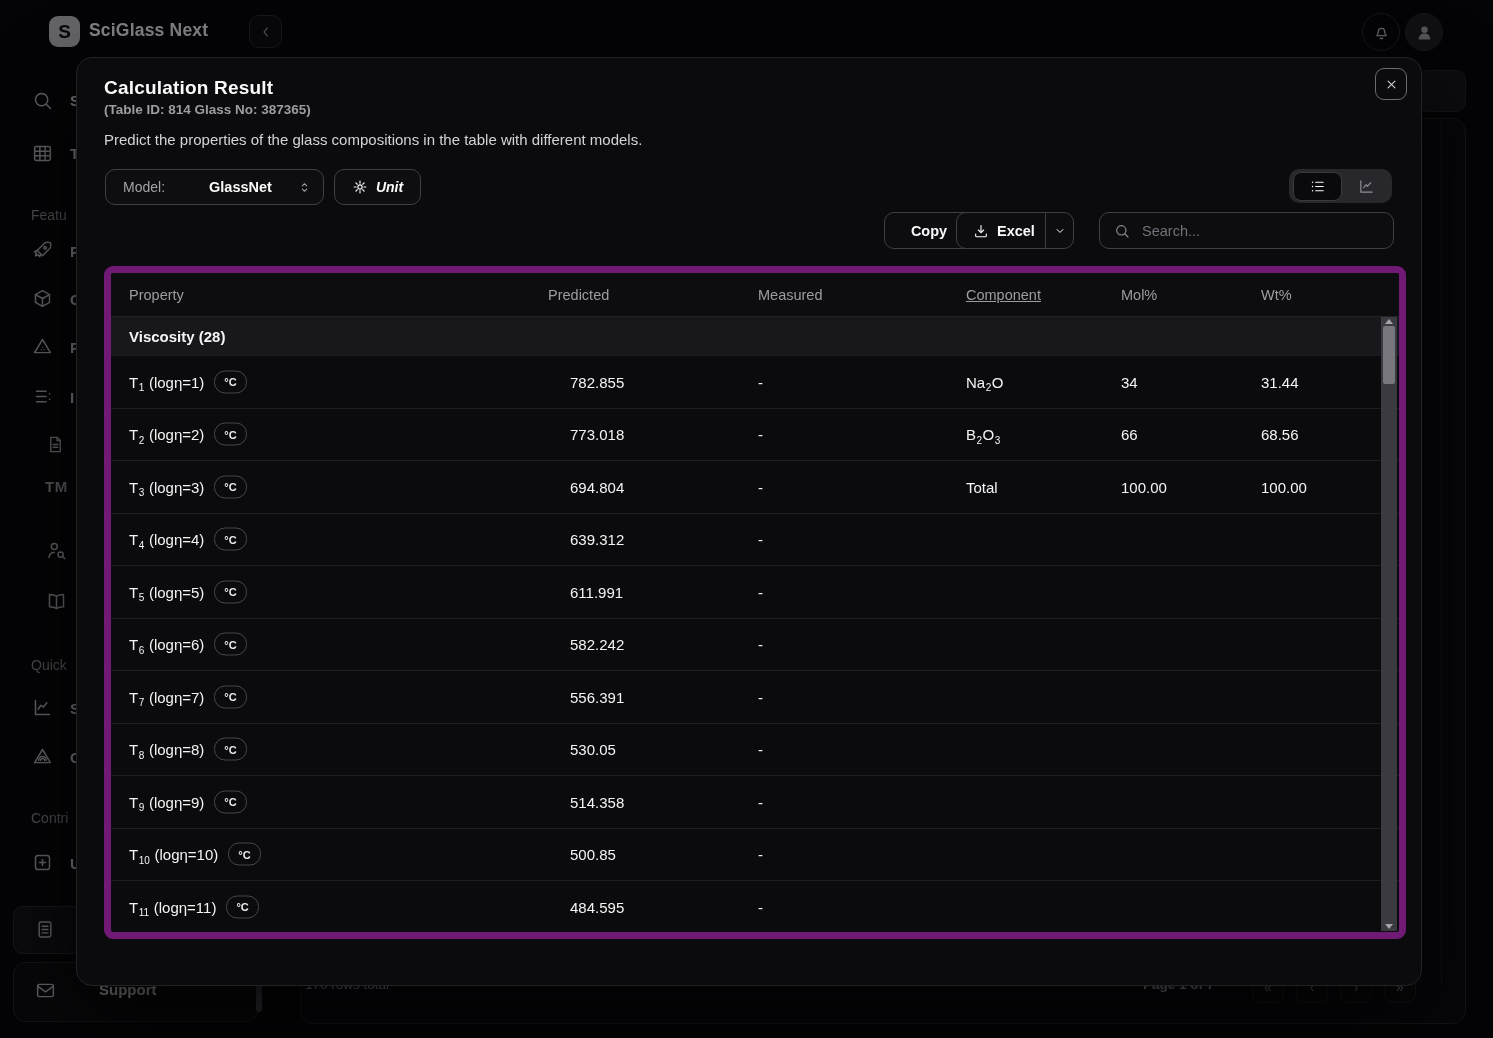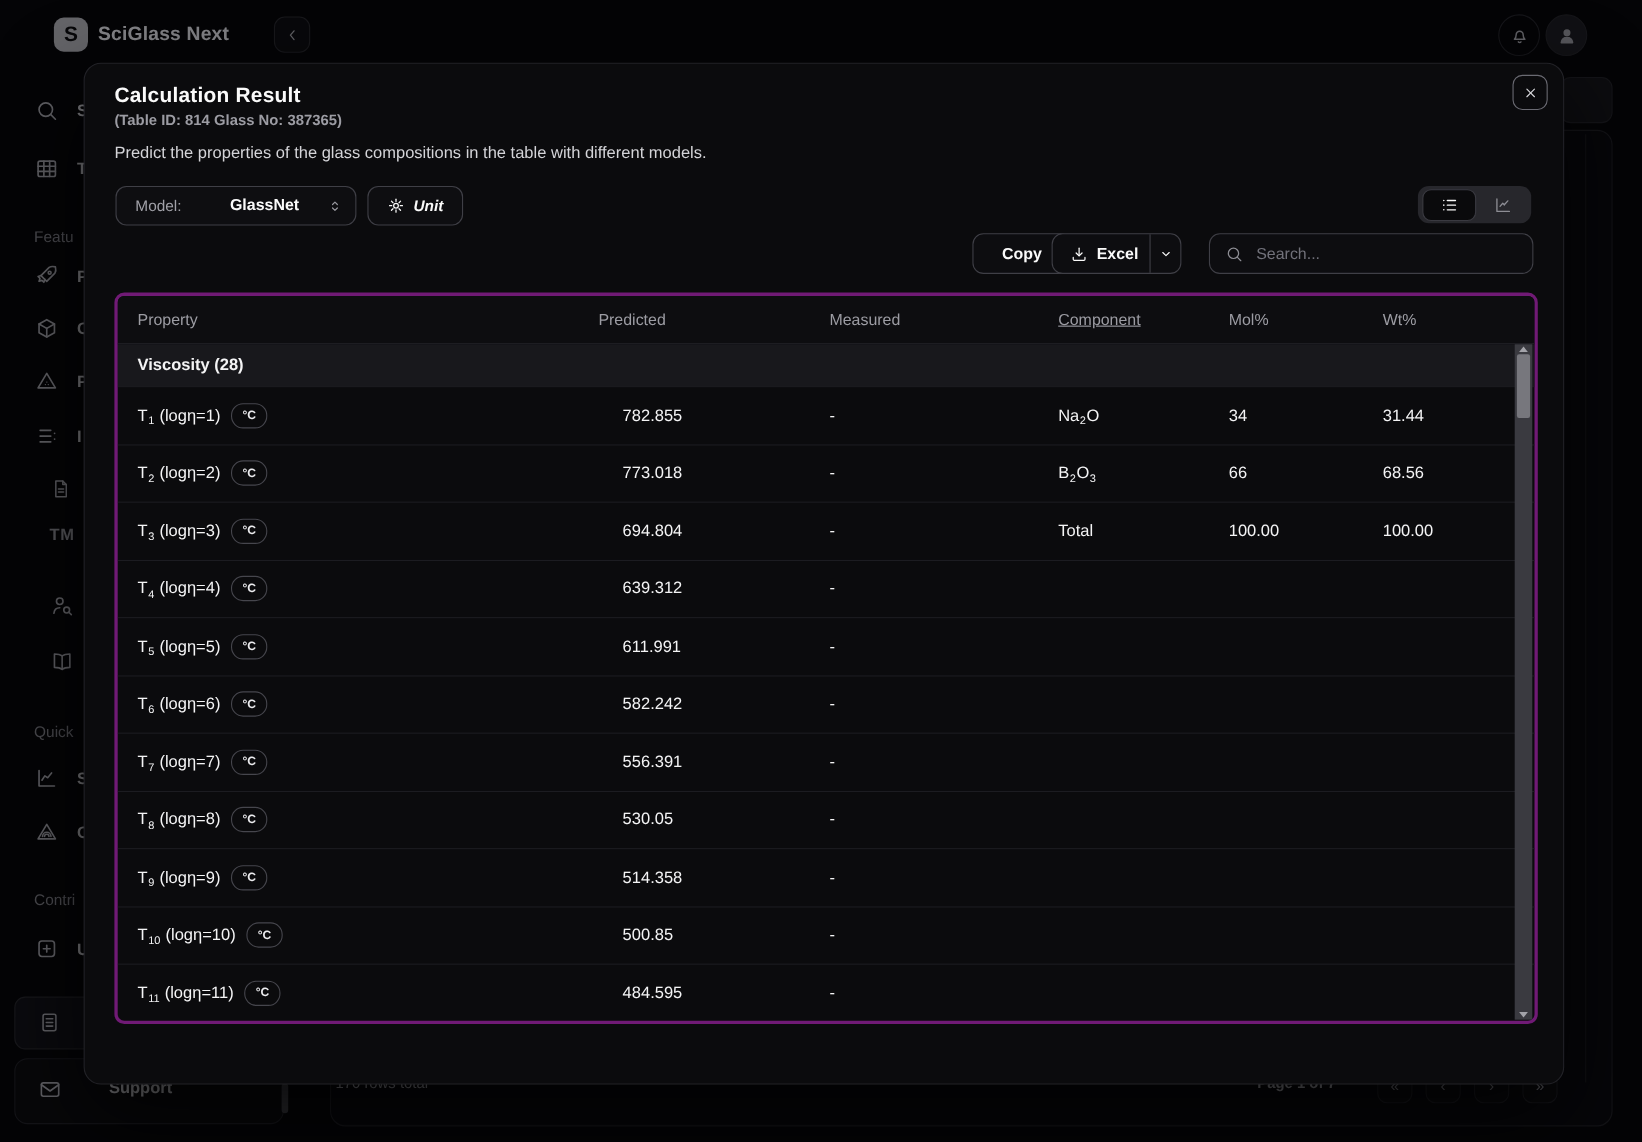--- a/index.html
+++ b/index.html
@@ -56,21 +56,21 @@
   .copy-btn{position:absolute;left:779px;top:154px;width:88px;height:35px;border-radius:10px;border:1px solid #3f3f46;background:#0d0d10;display:flex;align-items:center;justify-content:center;font-size:14.5px;font-weight:700;color:#fafafa;margin-left:28px;}
   .excel-btn{position:absolute;left:879px;top:154px;width:116px;height:35px;border-radius:10px;border:1px solid #3f3f46;background:#0d0d10;display:flex;align-items:center;}
   .excel-main{display:flex;align-items:center;gap:8px;padding-left:16px;width:72px;height:100%;}
   .excel-label{font-size:14.5px;font-weight:700;color:#fafafa;}
   .excel-divider{width:1px;height:100%;background:#3f3f46;}
   .excel-caret{flex:1;display:flex;align-items:center;justify-content:center;height:100%;}
   .search-box{position:absolute;left:1022px;top:154px;width:293px;height:35px;border-radius:10px;border:1px solid #3f3f46;background:#0d0d10;display:flex;align-items:center;}
   .search-box input{background:transparent;border:none;outline:none;color:#e4e4e7;font-size:14.5px;font-family:inherit;width:220px;margin-left:10px;}
   .search-box input::placeholder{color:#71717a;}
 
-  .rtable{position:absolute;left:27px;top:208px;width:1288px;height:659px;border:3px solid #701a75;border-radius:9px;background:#0b0b0d;overflow:hidden;}
+  .rtable{position:absolute;left:27px;top:208px;width:1288px;height:659px;border:7px solid #701a75;border-radius:9px;background:#0b0b0d;overflow:hidden;}
   .thead{position:relative;height:43px;border-bottom:1px solid #222227;background:#0d0d10;}
   .th{position:absolute;top:50%;transform:translateY(-50%);font-size:14.5px;font-weight:500;color:#9c9ca3;}
   .section-row{position:relative;height:38px;background:#18181c;}
   .section-title{position:absolute;left:18px;top:50%;transform:translateY(-50%);font-size:15px;font-weight:700;color:#f4f4f5;}
   .trow{position:relative;height:52.5px;border-top:1px solid #1c1c21;box-sizing:border-box;}
   .cell{position:absolute;top:50%;transform:translateY(-50%);font-size:15px;font-weight:500;color:#f4f4f5;white-space:nowrap;}
   .c-prop{left:18px;display:flex;align-items:center;gap:10px;}
   .c-pred{left:459px;}.c-meas{left:647px;}.c-comp{left:855px;}.c-mol{left:1010px;}.c-wt{left:1150px;}
   .th-prop{left:18px;}.th-pred{left:437px;}.th-meas{left:647px;}.th-comp{left:855px;text-decoration:underline;}.th-mol{left:1010px;}.th-wt{left:1150px;}
   .pill{display:inline-flex;align-items:center;height:21px;padding:0 9px;border:1px solid #46464d;border-radius:11px;font-size:11px;font-weight:700;color:#ececef;}

